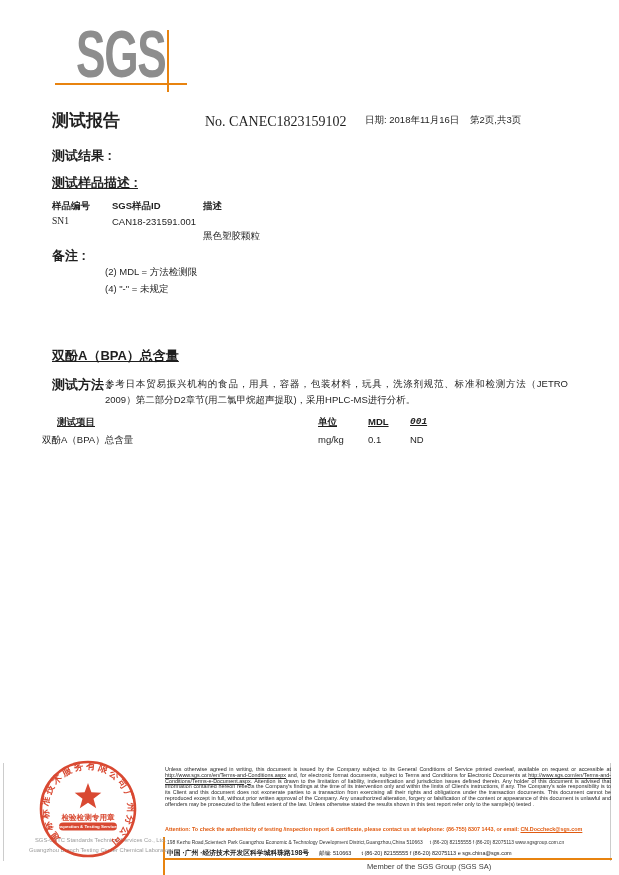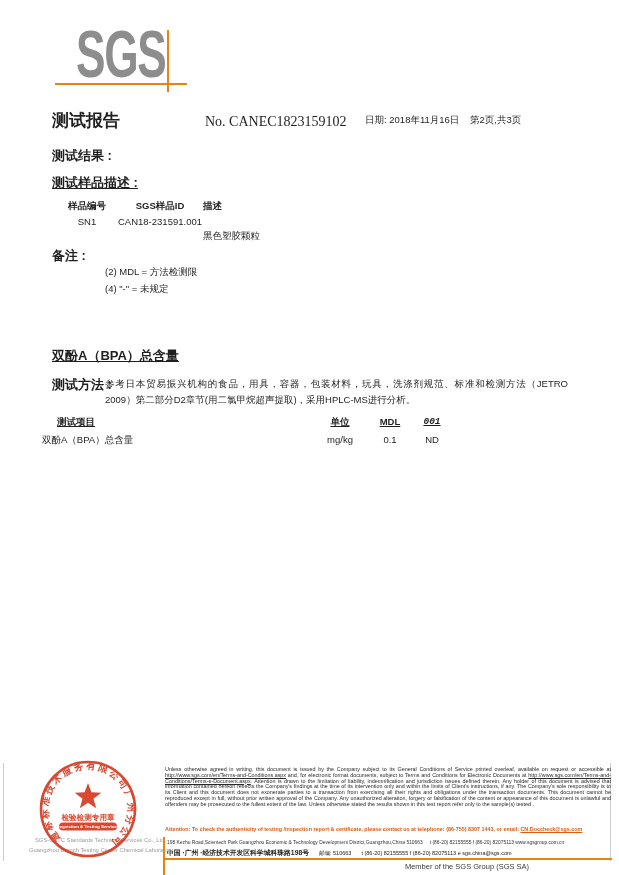--- a/index.html
+++ b/index.html
@@ -17,25 +17,25 @@
   .logo-vline{position:absolute;left:167px;top:30px;width:2px;height:62px;background:#e8830f;}
   .title{position:absolute;left:52px;top:109px;font-size:17px;font-weight:700;}
   .report-no{position:absolute;left:205px;top:114px;font-size:14px;font-family:Liberation Serif, serif;}
   .date{position:absolute;left:365px;top:114px;font-size:9.5px;}
   .page-no{position:absolute;left:470px;top:114px;font-size:9.5px;}
   
   .lbl{font-size:13px;font-weight:700;}
   .results-label{position:absolute;left:52px;top:147px;}
   .sample-title{position:absolute;left:52px;top:174px;text-decoration:underline;}
   .cell{position:absolute;font-size:9.5px;}
-  .c-center{text-align:center;}
+  .c-center{}
   .s-h1{left:52px;top:200px;width:70px;font-weight:700;}
   .s-h2{left:112px;top:200px;width:96px;font-weight:700;}
   .s-h3{left:203px;top:200px;font-weight:700;}
-  .s-r1{left:52px;top:216px;width:70px;}
+  .s-r1{left:52px;top:216px;width:70px;font-family:Liberation Serif, serif;}
   .s-r2{left:112px;top:216px;width:96px;}
   .s-r3{left:203px;top:230px;}
   .remark-label{position:absolute;left:52px;top:247px;}
   .remarks{position:absolute;left:105px;top:263px;font-size:9.5px;line-height:17.4px;}
   .bpa-title{position:absolute;left:52px;top:347px;text-decoration:underline;}
   .method-label{position:absolute;left:52px;top:376px;}
   .method-text{position:absolute;left:105px;top:376px;width:463px;font-size:9.5px;line-height:15.6px;text-align:justify;}
   .h-item{left:57px;top:416px;font-weight:700;text-decoration:underline;}
   .h-unit{left:318px;top:416px;width:44px;font-weight:700;text-decoration:underline;}
   .h-mdl{left:368px;top:416px;width:44px;font-weight:700;text-decoration:underline;}
@@ -55,21 +55,21 @@
   .attention{
     position:absolute;left:165px;top:826px;width:446px;font-size:5.4px;line-height:6px;
     font-weight:700;color:#e05a10;
   }
   .addr-row1{position:absolute;left:167px;top:840px;width:446px;font-size:4.9px;color:#333;white-space:nowrap;display:flex;gap:7px;}
   .addr-row2{position:absolute;left:167px;top:848px;width:446px;color:#222;white-space:nowrap;display:flex;gap:10px;align-items:baseline;}
   .addr-cn{font-size:6.8px;font-weight:700;}
   .addr-small{font-size:5.5px;}
   .footer-vline{position:absolute;left:163px;top:837px;width:1.5px;height:38px;background:#e8830f;}
   .footer-hline{position:absolute;left:164px;top:858px;width:448px;height:1.5px;background:#e8830f;}
-  .member{position:absolute;left:367px;top:862px;width:200px;text-align:center;font-size:7.5px;color:#3a3a3a;}
+  .member{position:absolute;left:367px;top:862px;width:200px;text-align:left;font-size:7.5px;color:#3a3a3a;}
   .company-1{position:absolute;left:35px;top:837px;font-size:5.8px;color:#9b9b9b;}
   .company-2{position:absolute;left:29px;top:847px;font-size:5.8px;color:#9b9b9b;}
   .stamp{position:absolute;left:36px;top:757px;width:104px;height:104px;opacity:.92;}
 </style>
 </head>
 <body>
 
 <div class="page">
 
   <div class="logo-text">SGS</div>

